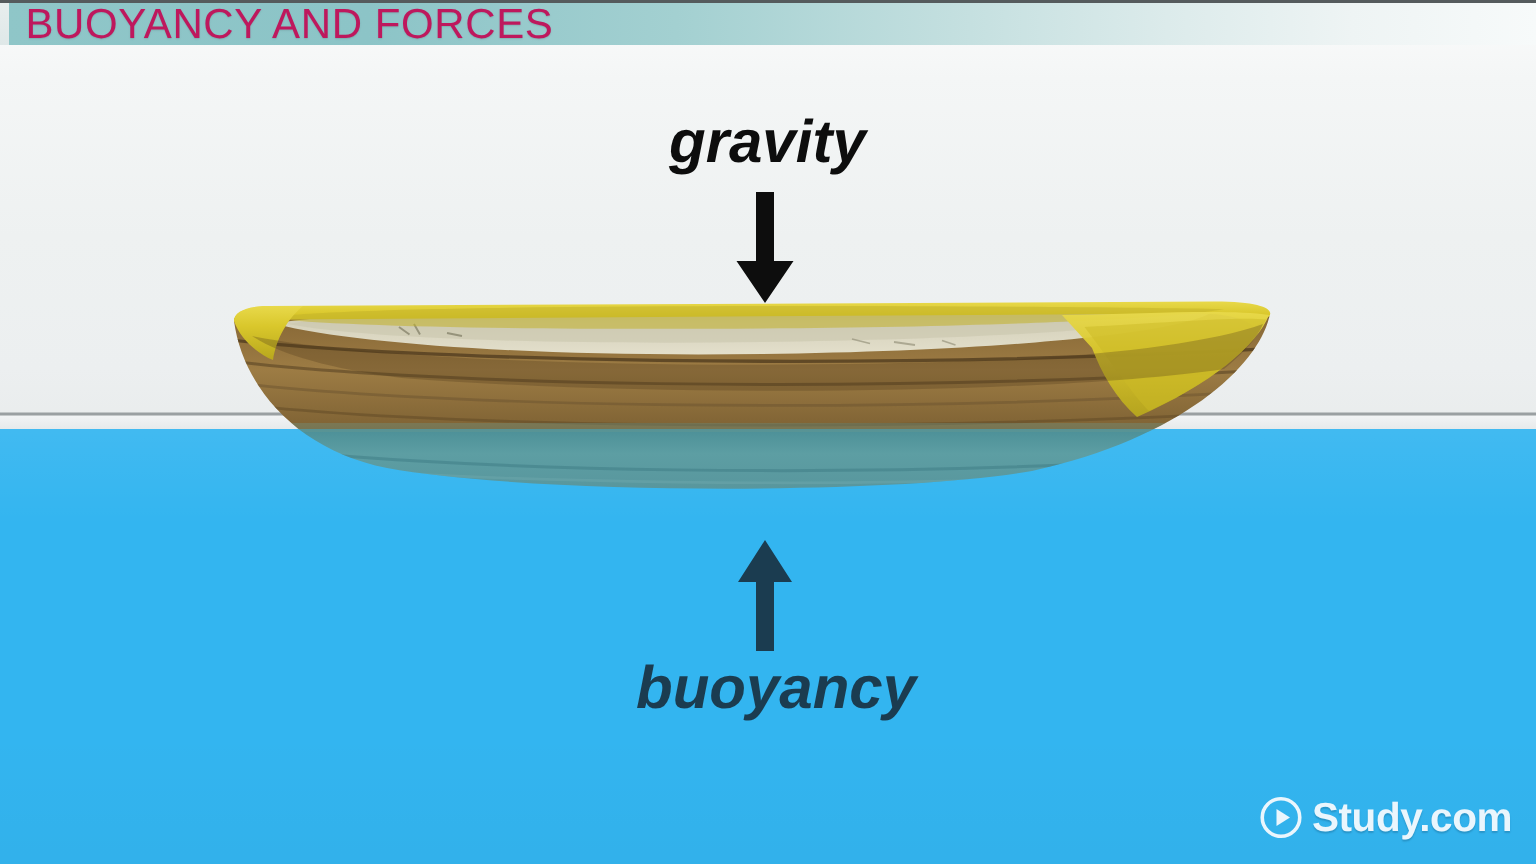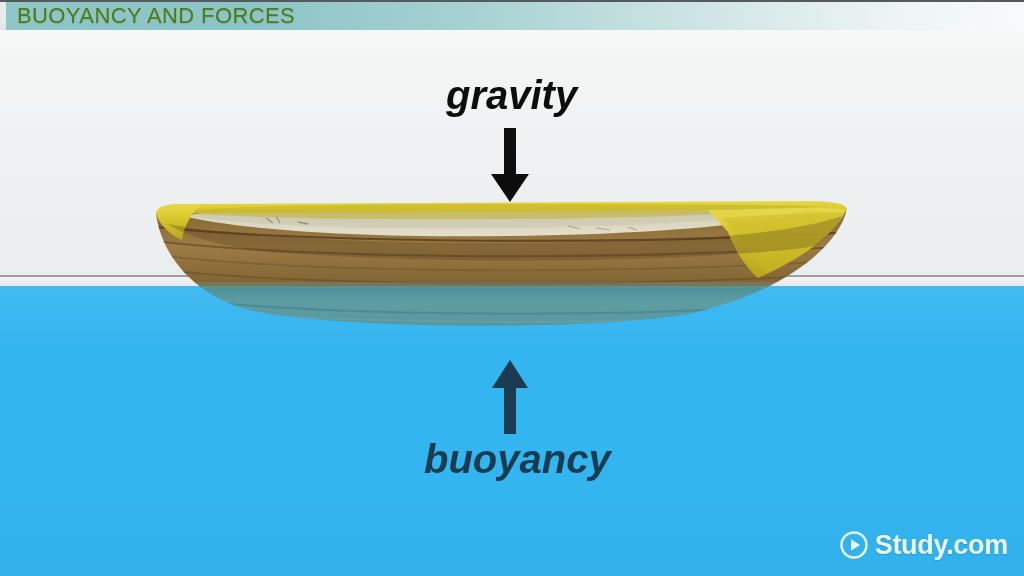--- a/index.html
+++ b/index.html
@@ -104,22 +104,22 @@
     height: 28px;
     background: linear-gradient(180deg, #e8eeee 0%, #dfe8e8 100%);
     z-index: 41;
   }
   .banner-title {
     position: absolute;
     left: 17px;
     top: 3px;
     height: 26px;
     line-height: 26px;
-    color: #4d7c0f;
-    font-size: 22px;
+    color: #be185d;
+    font-size: 28px;
     font-weight: 400;
     letter-spacing: 0.4px;
     white-space: nowrap;
     z-index: 42;
     text-shadow: 0 1px 1px rgba(90,120,122,0.30);
   }
 
   
   .force-label {
     position: absolute;

